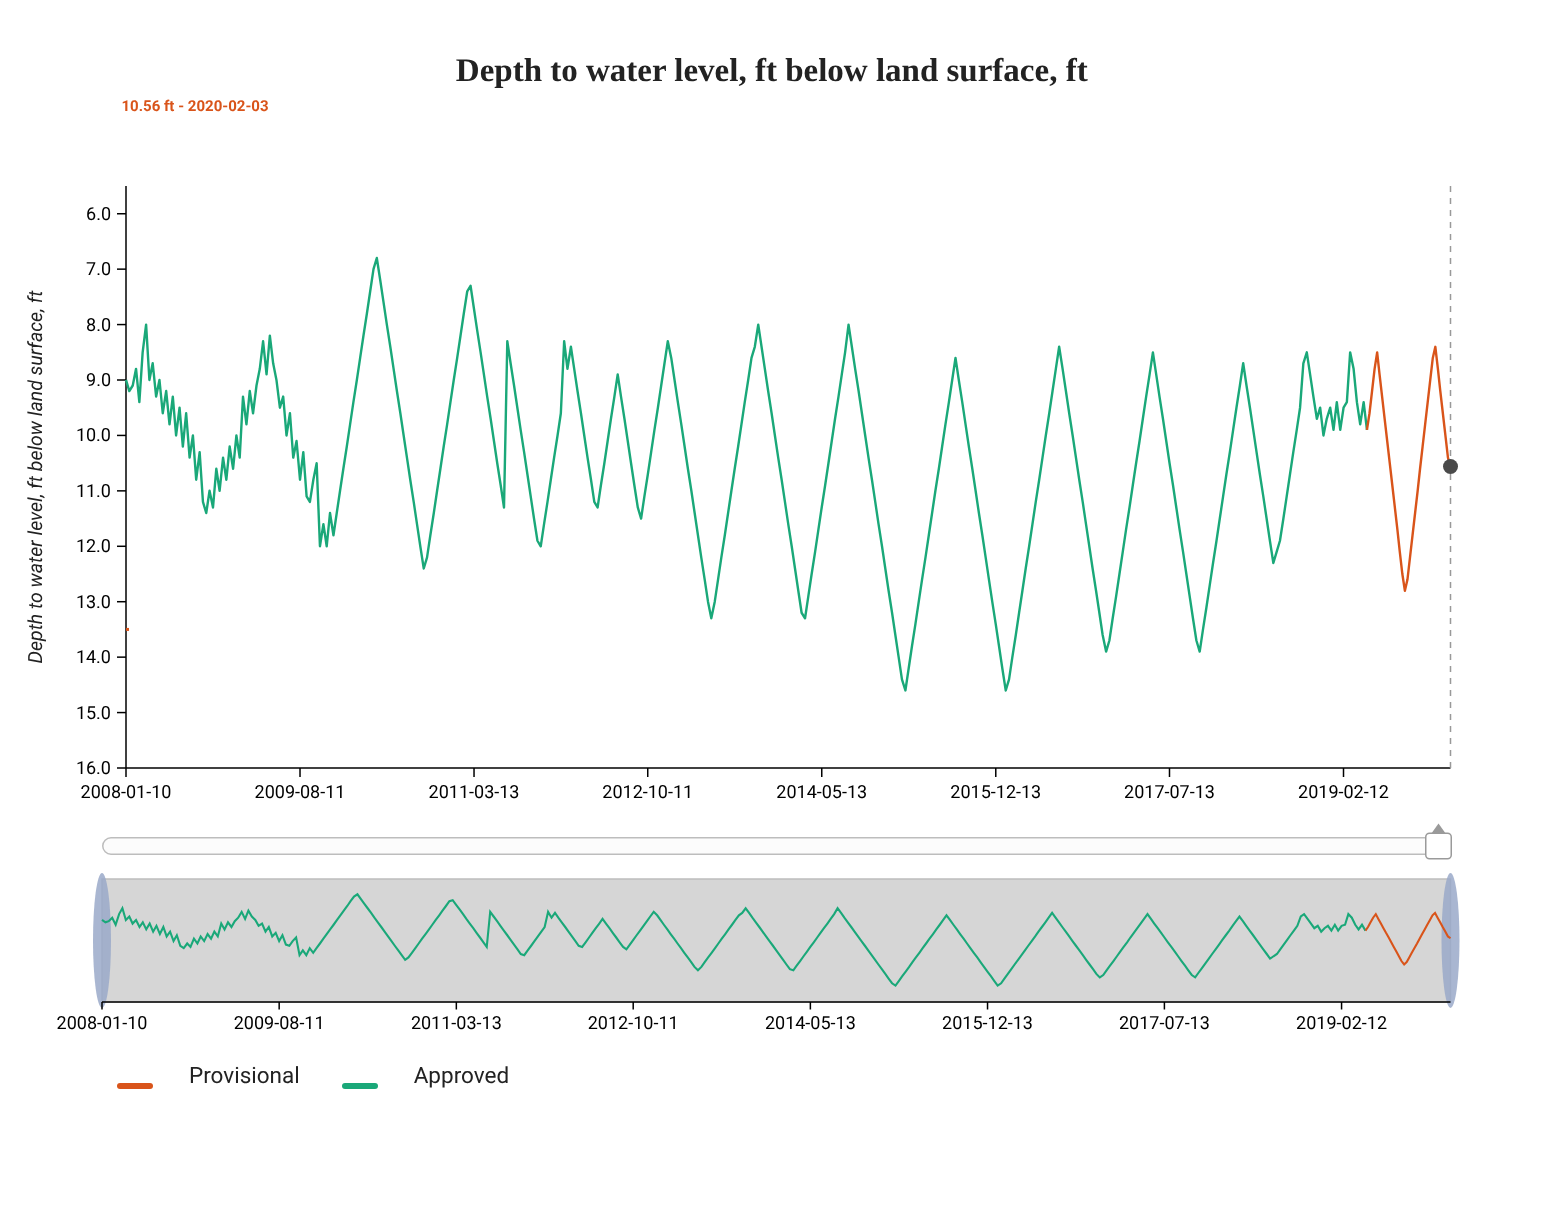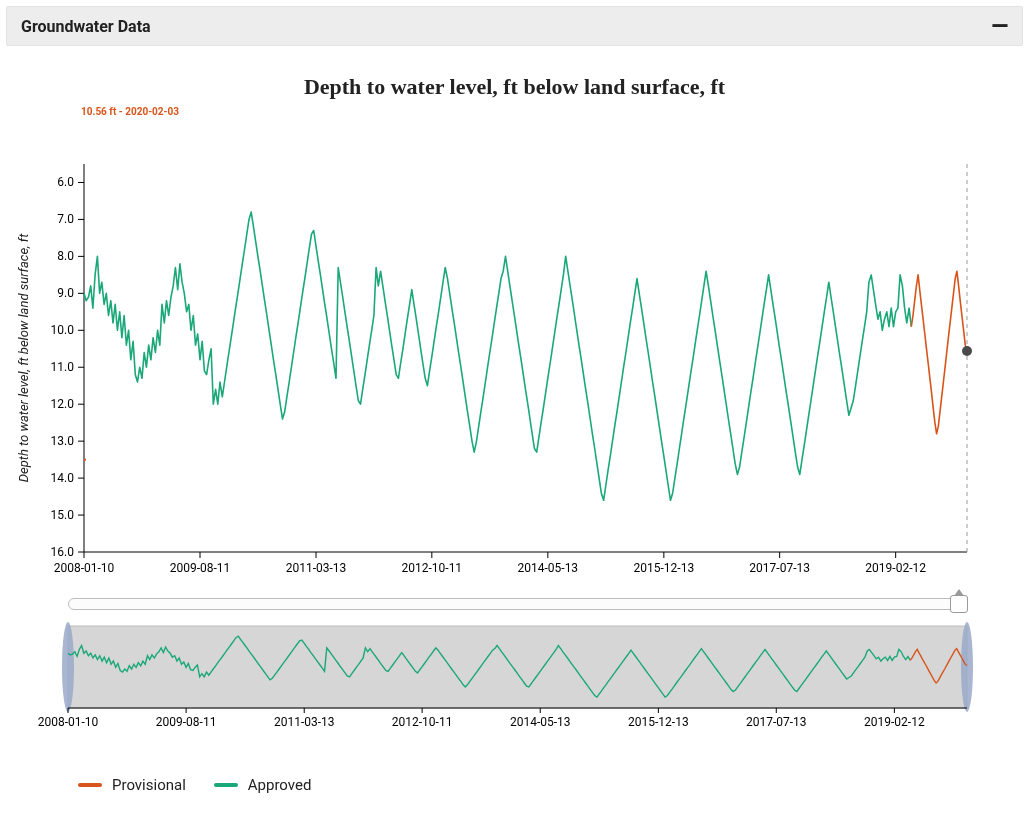--- a/index.html
+++ b/index.html
@@ -24,32 +24,28 @@
   .scrubber-thumb {
     position:absolute; right:-8px; top:-4px; width:18px; height:18px;
     background:#fff; border:1px solid #9a9a9a; border-radius:3px;
   }
   .scrubber-thumb::before {
     content:""; position:absolute; left:3px; top:-7px; width:0; height:0;
     border-left:5px solid transparent; border-right:5px solid transparent;
     border-bottom:7px solid #9a9a9a;
   }
   .legend { display:flex; gap:28px; margin:12px 0 0 72px; font-size:15px; }
-  .legend-item { display:flex; align-items:center; gap:10px;margin-top:28px; }
+  .legend-item { display:flex; align-items:flex-end; gap:24px; }
   .legend-swatch { width:24px; height:4px; border-radius:2px; }
 </style>
 </head>
 <body>
 
 <div class="wrap">
 
-  <div class="panel-header">
-    <span>Groundwater Data</span>
-    <span class="collapse">—</span>
-  </div>
 
   <div class="chart-zone">
     <div class="chart-title">Depth to water level, ft below land surface, ft</div>
     <div class="cursor-readout">
       <span>10.56 ft</span><span> - </span><span>2020-02-03</span>
     </div>
 
     <svg id="main-chart" width="1017" height="480">
         <rect x="78" y="64" width="883" height="388" fill="#fff"></rect>
         <line x1="78" y1="64" x2="78" y2="452" stroke="#000" stroke-width="1"></line>

